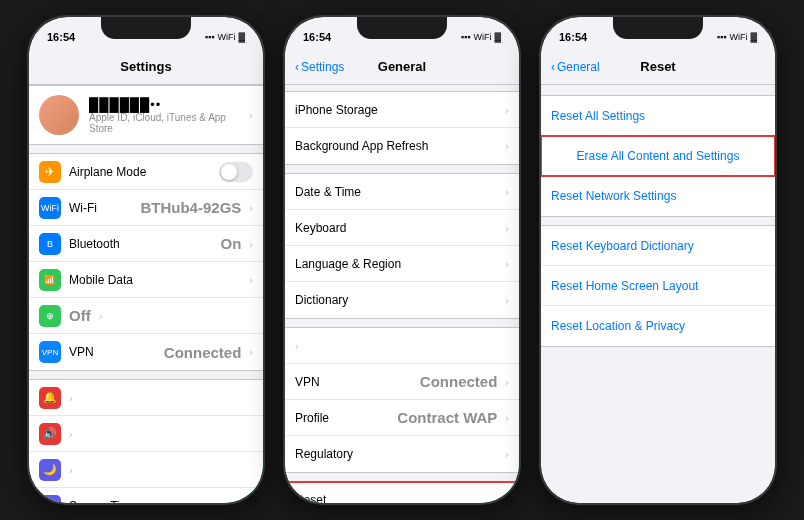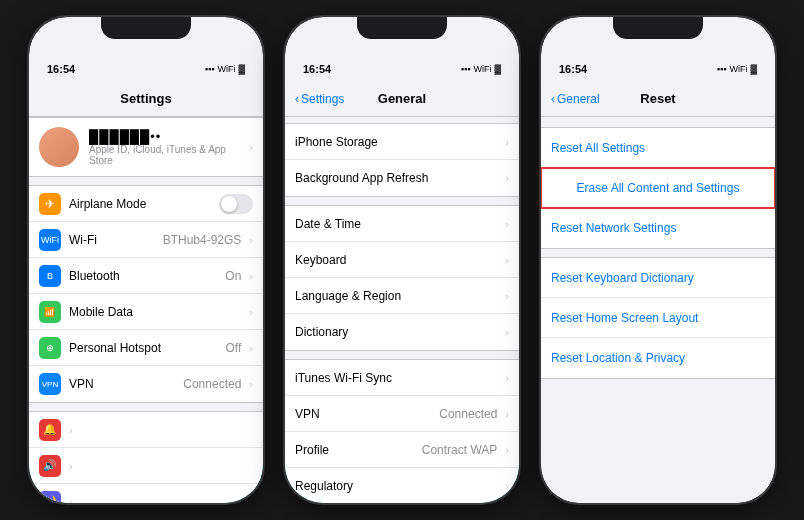--- a/index.html
+++ b/index.html
@@ -53,21 +53,20 @@
     
     .status-bar {
       height: 32px;
       background: transparent;
       display: flex;
       align-items: center;
       justify-content: space-between;
       padding: 8px 18px 0;
       z-index: 5;
       flex-shrink: 0;
-      margin-top: 32px;
     }
     .status-time {
       font-size: 11px;
       font-weight: 600;
       color: #000;
     }
     .status-icons {
       display: flex;
       align-items: center;
       gap: 3px;
@@ -140,22 +139,23 @@
       flex-shrink: 0;
       color: #fff;
     }
 
     .cell-label {
       font-size: 12px;
       color: #000;
       flex: 1;
     }
     .cell-value {
-      font-size: 12px;
+      font-size: 15px;
       color: #8e8e93;
+      font-weight: bold;
     }
     .cell-chevron {
       color: #c7c7cc;
       font-size: 11px;
     }
 
     
     .profile-cell {
       height: 60px;
       display: flex;
@@ -325,21 +325,20 @@
           <span class="cell-value">On</span>
           <span class="cell-chevron">›</span>
         </div>
         <div class="cell">
           <div class="cell-icon icon-data" style="font-size:9px;">📶</div>
           <span class="cell-label">Mobile Data</span>
           <span class="cell-chevron">›</span>
         </div>
         <div class="cell">
           <div class="cell-icon icon-hotspot" style="font-size:9px;">⊕</div>
-          <span class="cell-label">Personal Hotspot</span>
           <span class="cell-value">Off</span>
           <span class="cell-chevron">›</span>
         </div>
         <div class="cell">
           <div class="cell-icon icon-vpn" style="font-size:8px;background:#0a84ff;">VPN</div>
           <span class="cell-label">VPN</span>
           <span class="cell-value">Connected</span>
           <span class="cell-chevron">›</span>
         </div>
       </div>
@@ -417,21 +416,20 @@
           <span class="cell-chevron">›</span>
         </div>
         <div class="cell">
           <span class="cell-label">Dictionary</span>
           <span class="cell-chevron">›</span>
         </div>
       </div>
 
       <div class="cell-group">
         <div class="cell">
-          <span class="cell-label">iTunes Wi-Fi Sync</span>
           <span class="cell-chevron">›</span>
         </div>
         <div class="cell">
           <span class="cell-label">VPN</span>
           <span class="cell-value">Connected</span>
           <span class="cell-chevron">›</span>
         </div>
         <div class="cell">
           <span class="cell-label">Profile</span>
           <span class="cell-value">Contract WAP</span>

